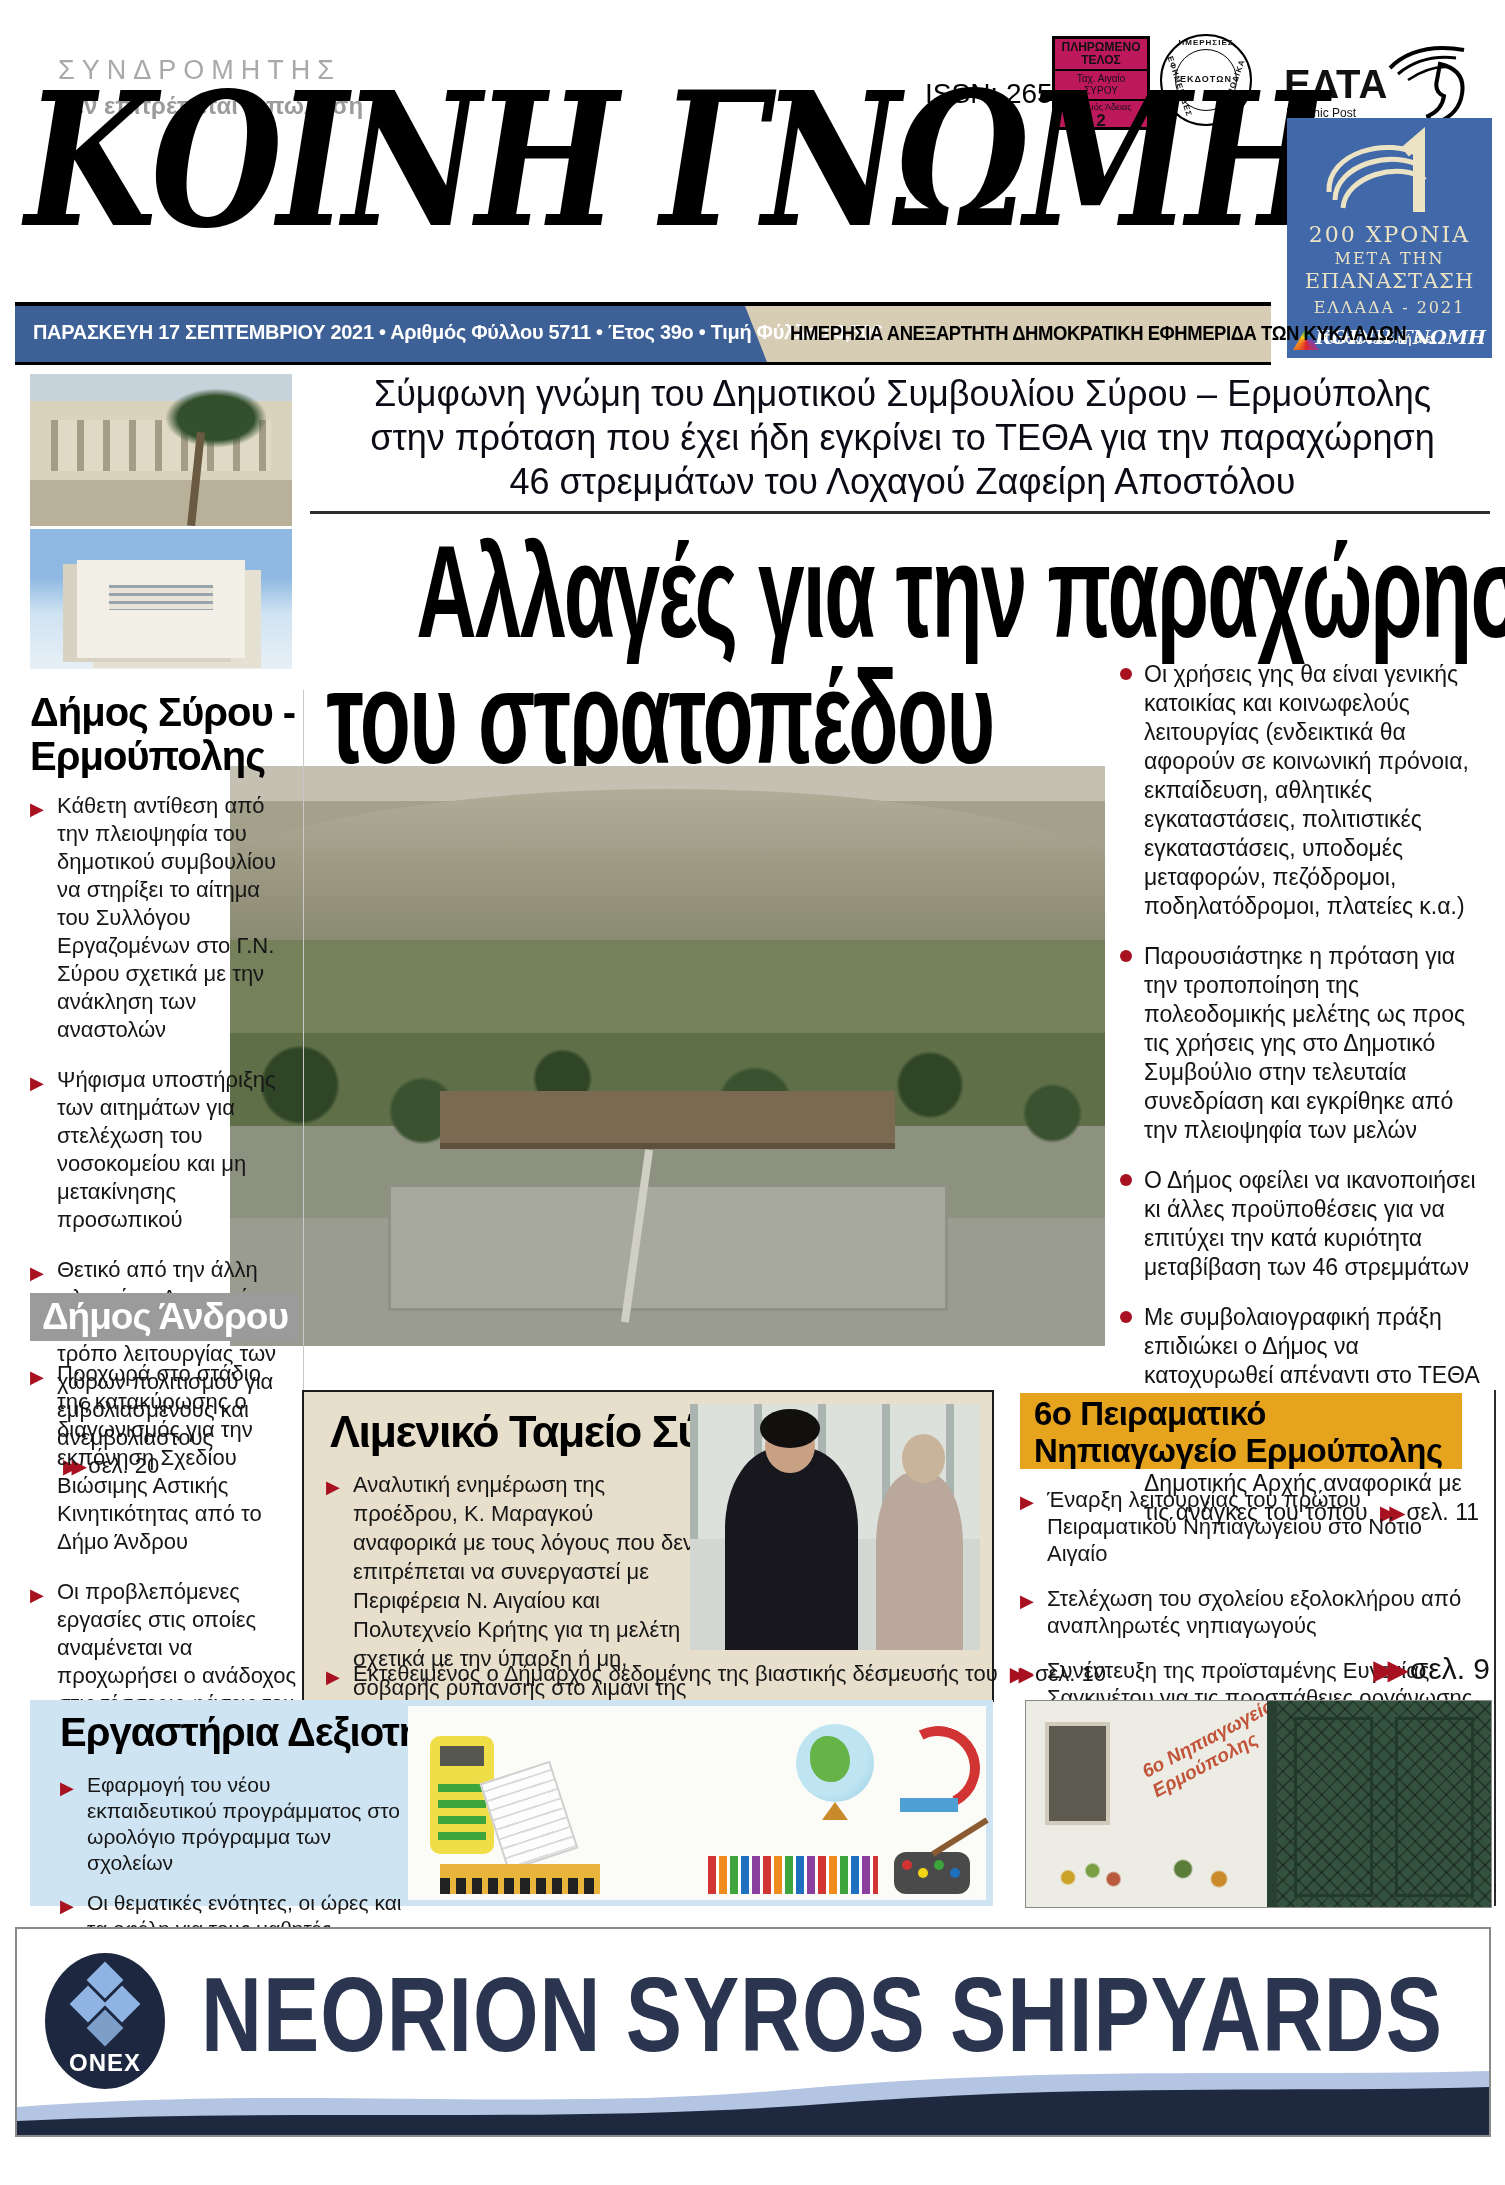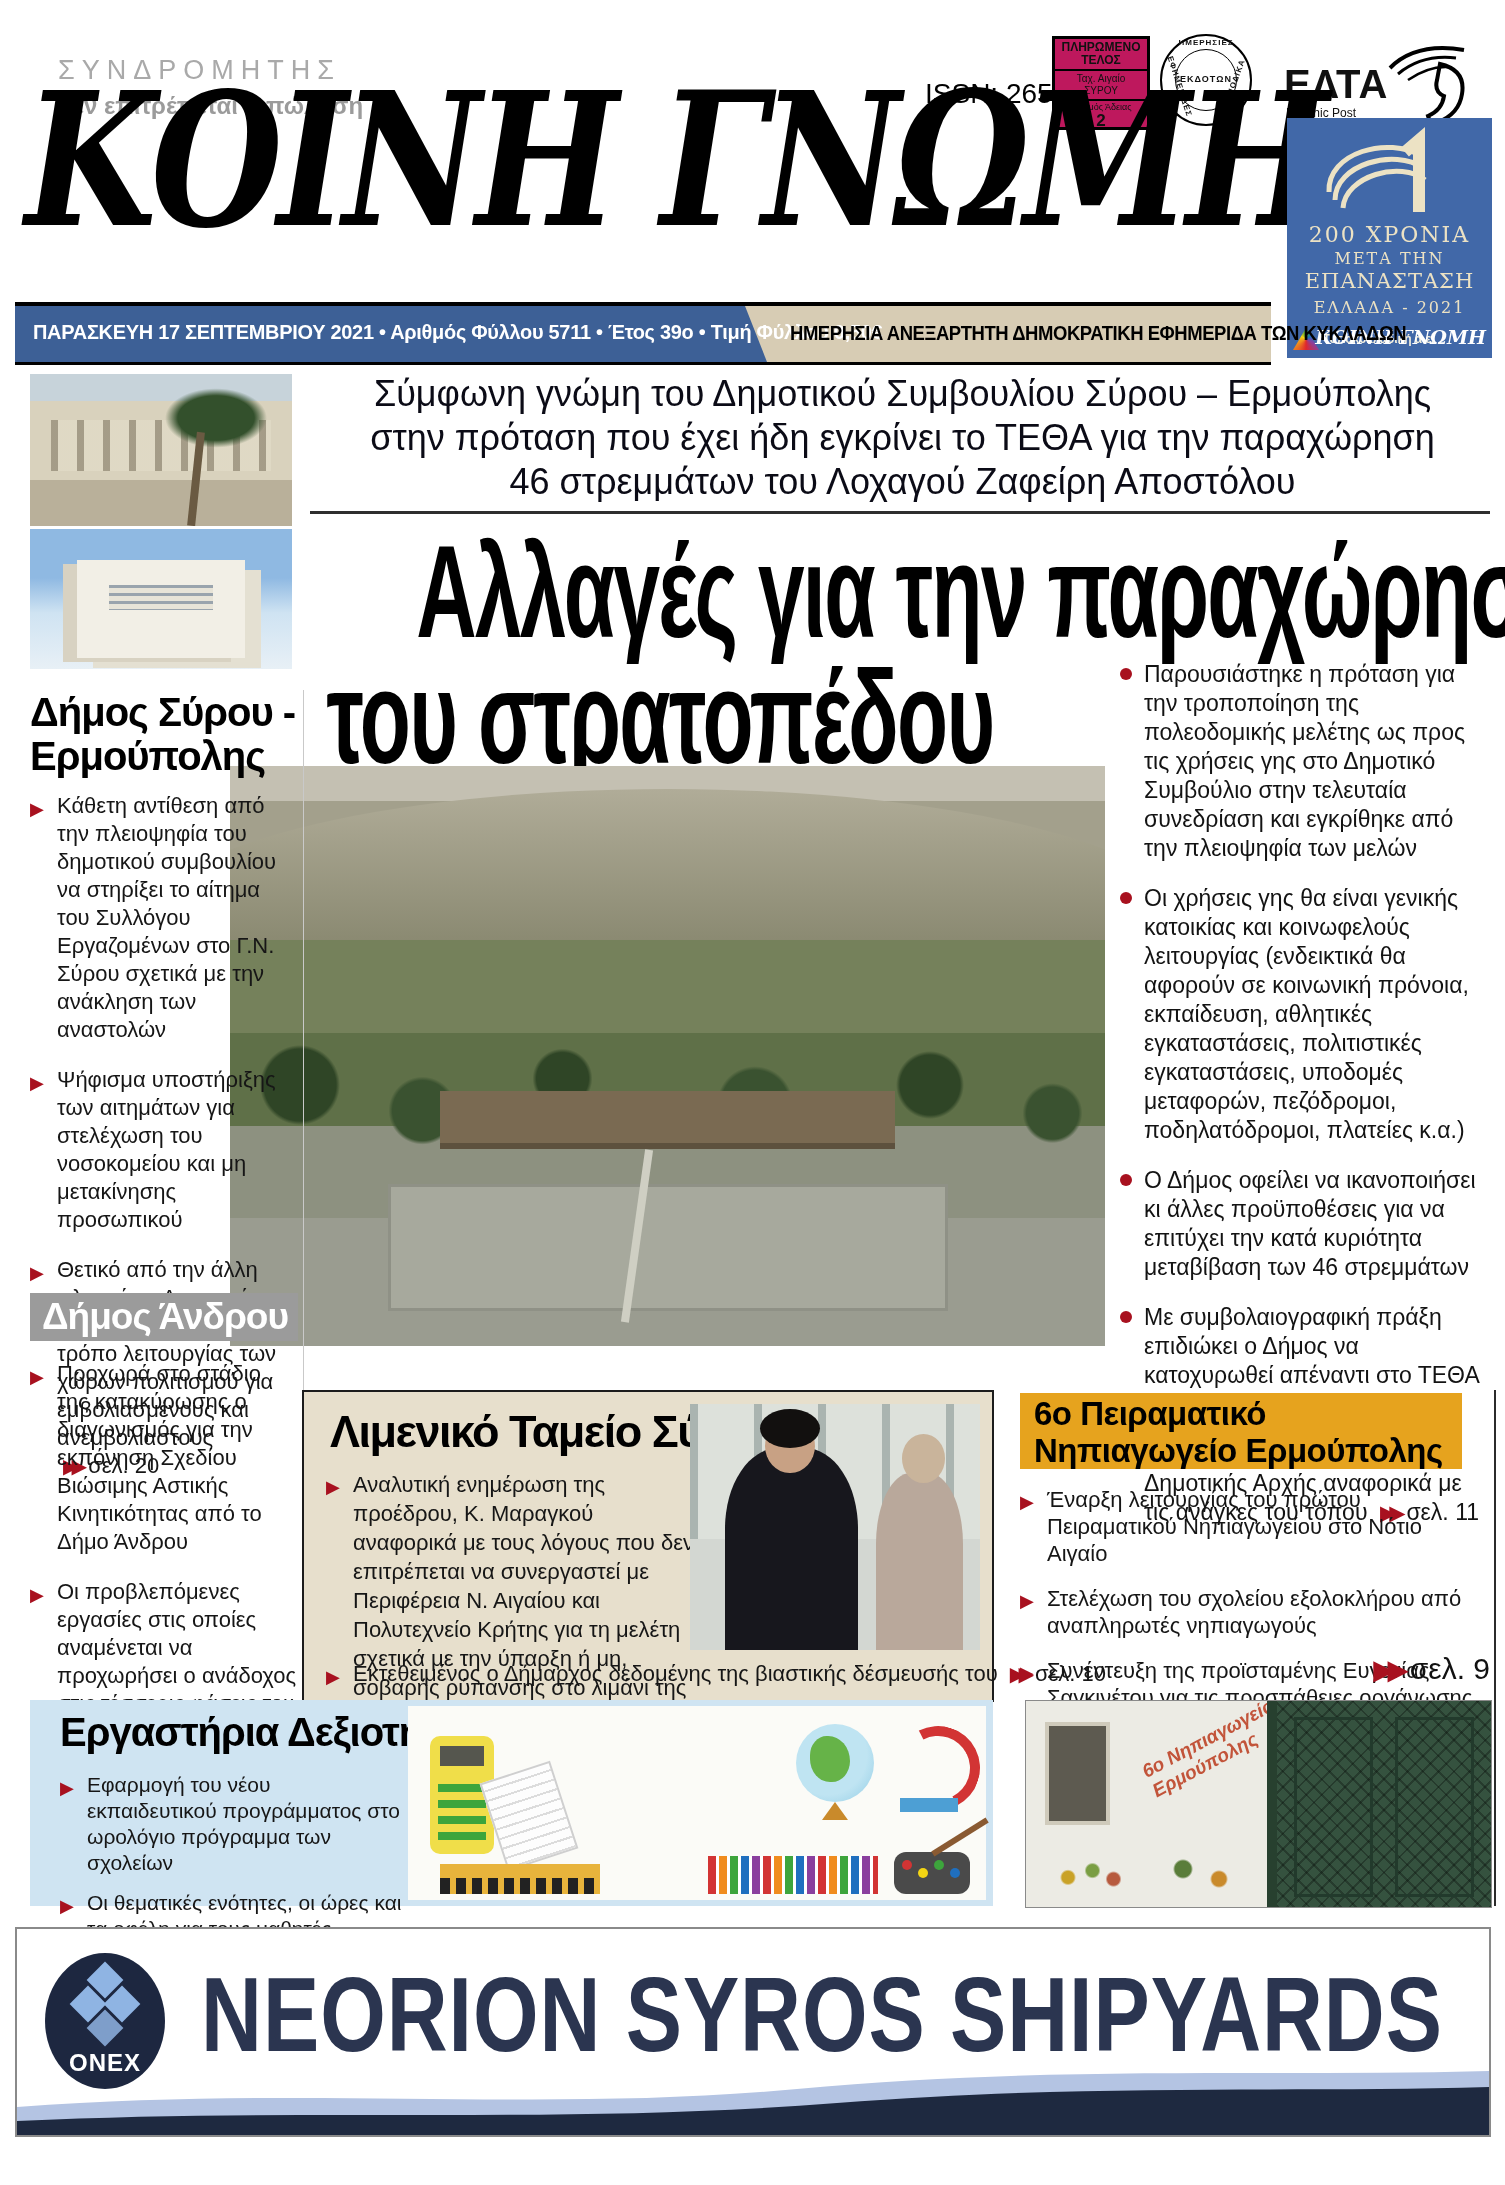--- a/index.html
+++ b/index.html
@@ -347,25 +347,25 @@
     <div class="b-tri">
       <span class="tri">▶</span>
       <span class="b-txt">Οι προβλεπόμενες εργασίες στις οποίες αναμένεται να προχωρήσει ο ανάδοχος στις τέσσερις φάσεις του ΣΒΑΚ</span>
       <span class="pref"><span class="arr">▶▶</span><span>σελ. 8</span></span>
     </div>
   </div>
 
   <div class="abs bullets rcol">
     <div class="b-dot">
       <span class="dot"></span>
-      <span class="b-txt">Παρουσιάστηκε η πρόταση για την τροποποίηση της πολεοδομικής μελέτης ως προς τις χρήσεις γης στο Δημοτικό Συμβούλιο στην τελευταία συνεδρίαση και εγκρίθηκε από την πλειοψηφία των μελών</span>
+      <span class="b-txt">Οι χρήσεις γης θα είναι γενικής κατοικίας και κοινωφελούς λειτουργίας (ενδεικτικά θα αφορούν σε κοινωνική πρόνοια, εκπαίδευση, αθλητικές εγκαταστάσεις, πολιτιστικές εγκαταστάσεις, υποδομές μεταφορών, πεζόδρομοι, ποδηλατόδρομοι, πλατείες κ.α.)</span>
     </div>
     <div class="b-dot">
       <span class="dot"></span>
-      <span class="b-txt">Οι χρήσεις γης θα είναι γενικής κατοικίας και κοινωφελούς λειτουργίας (ενδεικτικά θα αφορούν σε κοινωνική πρόνοια, εκπαίδευση, αθλητικές εγκαταστάσεις, πολιτιστικές εγκαταστάσεις, υποδομές μεταφορών, πεζόδρομοι, ποδηλατόδρομοι, πλατείες κ.α.)</span>
+      <span class="b-txt">Παρουσιάστηκε η πρόταση για την τροποποίηση της πολεοδομικής μελέτης ως προς τις χρήσεις γης στο Δημοτικό Συμβούλιο στην τελευταία συνεδρίαση και εγκρίθηκε από την πλειοψηφία των μελών</span>
     </div>
     <div class="b-dot">
       <span class="dot"></span>
       <span class="b-txt">Ο Δήμος οφείλει να ικανοποιήσει κι άλλες προϋποθέσεις για να επιτύχει την κατά κυριότητα μεταβίβαση των 46 στρεμμάτων</span>
     </div>
     <div class="b-dot">
       <span class="dot"></span>
       <span class="b-txt">Με συμβολαιογραφική πράξη επιδιώκει ο Δήμος να κατοχυρωθεί απέναντι στο ΤΕΘΑ</span>
     </div>
     <div class="b-dot">

